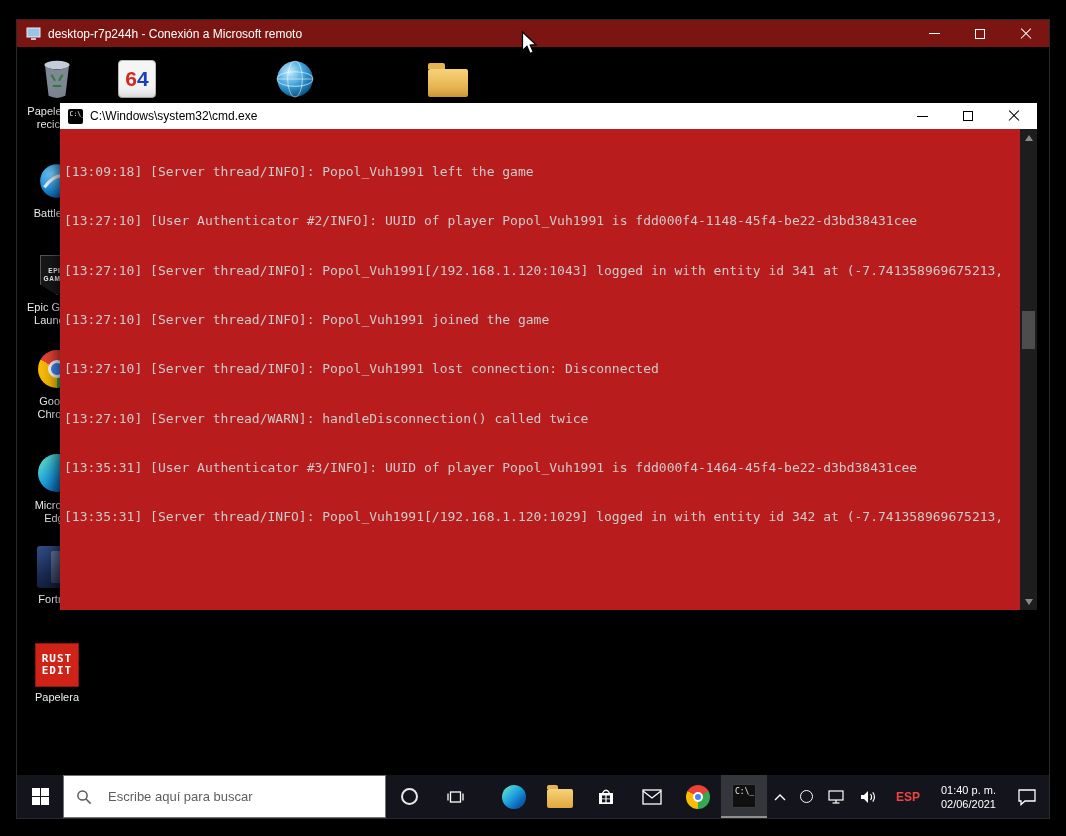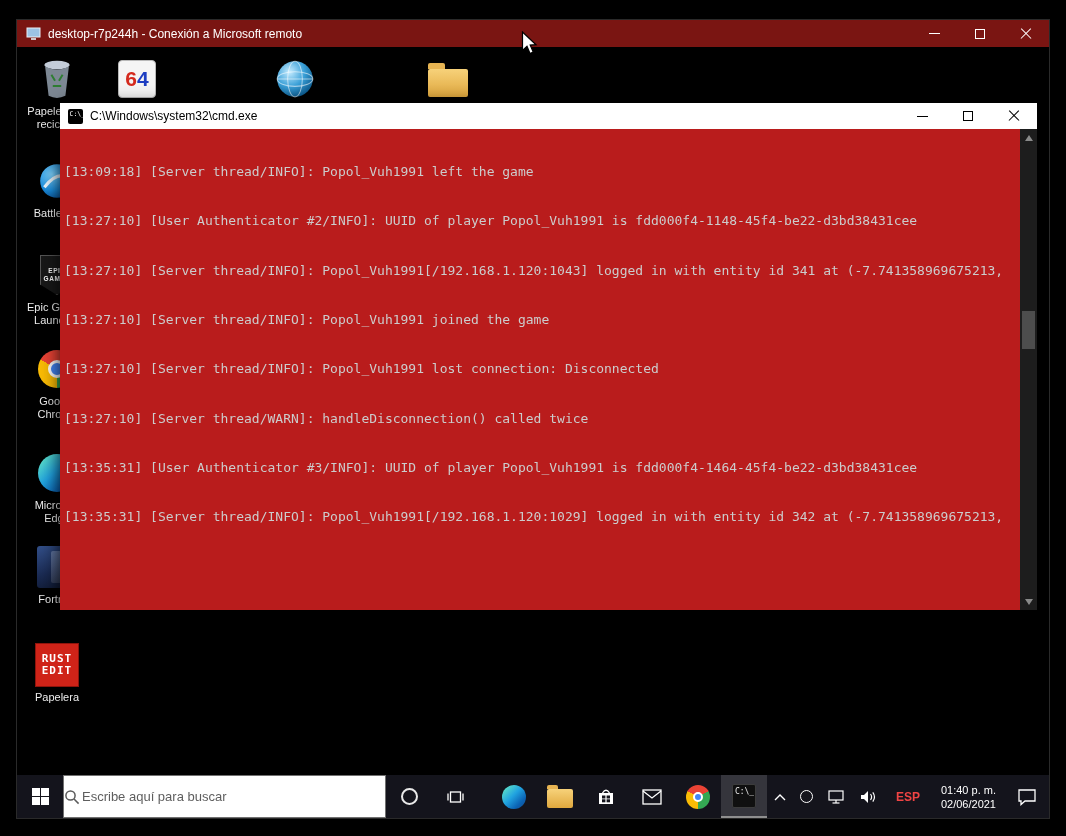--- a/index.html
+++ b/index.html
@@ -81,21 +81,21 @@
     border-bottom:6px solid #8a8a8a}
   .tri-down{width:0;height:0;border-left:4px solid transparent;border-right:4px solid transparent;
     border-top:6px solid #8a8a8a}
   .sthumb{position:absolute;left:2px;top:182px;width:13px;height:38px;background:#4d4d4d}
 
   
   .taskbar{height:43px;background:#14141c;display:flex;align-items:stretch;flex:0 0 auto}
   .tb-btn{width:46px;display:flex;align-items:center;justify-content:center;flex:0 0 auto}
   .tb-btn.active{background:rgba(255,255,255,.14);border-bottom:2px solid #8f8f8f}
   .tb-search{width:323px;background:#fff;border:1px solid #707070;display:flex;
-    align-items:center;gap:2px;flex:0 0 auto}
+    align-items:center;gap:16px;padding-left:12px;flex:0 0 auto}
   .tb-search-text{color:#5e5e5e;font-size:13px;white-space:nowrap}
   .cortana-ring{width:17px;height:17px;border:2px solid #e9e9e9;border-radius:50%}
   .chrome-s{width:24px;height:24px}
   .chrome-s.chromeball::after{inset:7px;border-width:2px}
   .edge-s{width:24px;height:24px}
   .folder-s{width:26px;height:19px;margin-top:4px}
   .folder-s.folder::before{width:11px;height:4px;top:-4px}
   .cmdtile{width:24px;height:24px;background:#101010;border:1px solid #3c3c3c;border-radius:2px;
     color:#e8e8e8;font-family:"DejaVu Sans Mono",monospace;font-size:8px;
     display:flex;align-items:flex-start;padding:2px}

